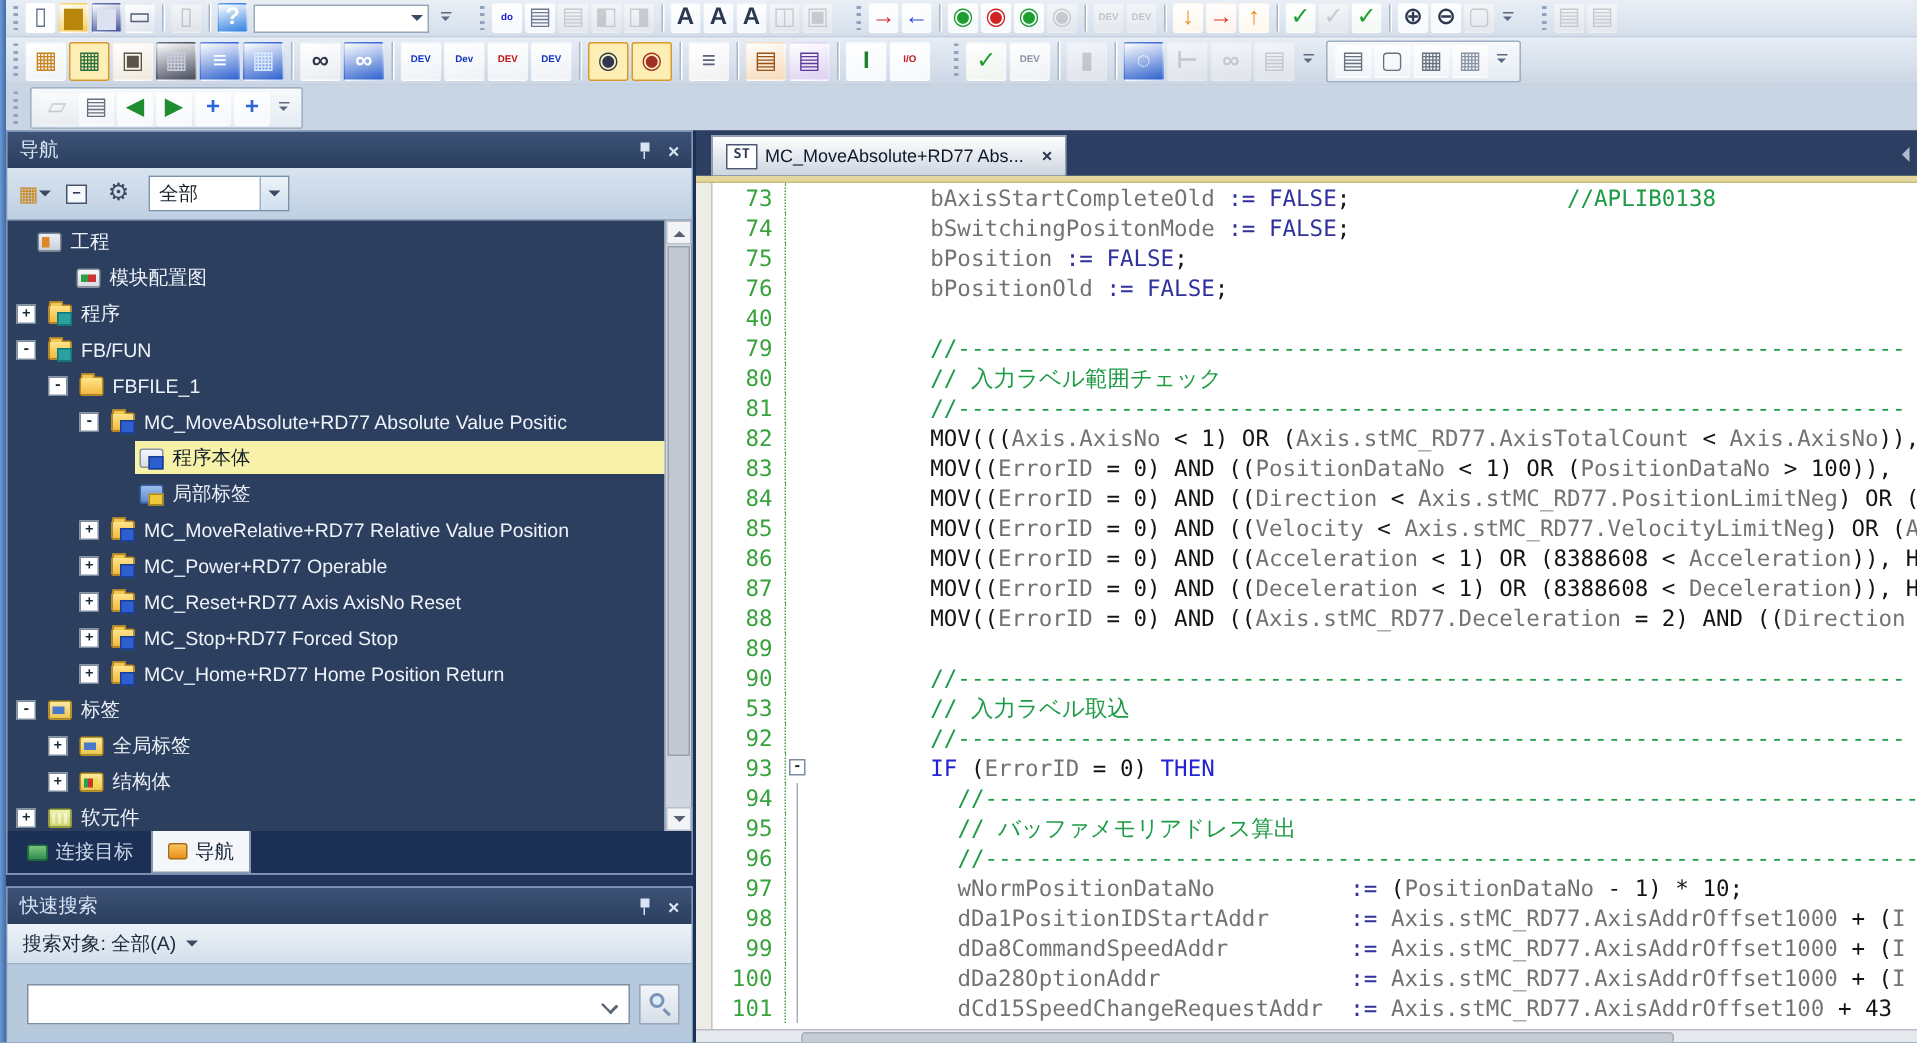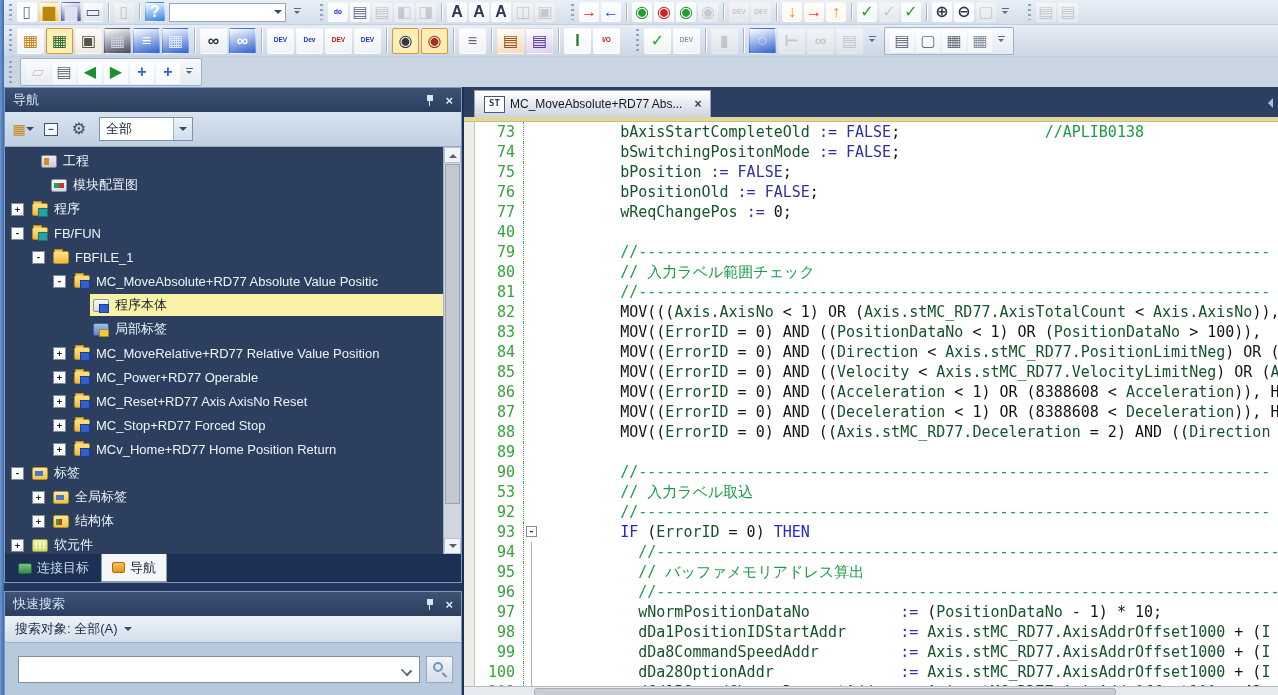--- a/index.html
+++ b/index.html
@@ -142,21 +142,21 @@
   .cl{height:20px;display:flex;overflow:hidden;}
   .ln{width:50px;flex:none;text-align:right;padding-right:8px;border-right:1px dotted #4ea04e;
     color:#38a23c;font:15px/20px "DejaVu Sans Mono",monospace;box-sizing:border-box;}
   .fold{width:16px;flex:none;position:relative;}
   .fold.fi::before{content:"";position:absolute;left:7px;top:0;bottom:0;width:1px;background:#aab0b8;}
   .fold.fs::after{content:"-";position:absolute;left:2px;top:4px;width:11px;height:11px;background:#fff;
     border:1px solid #7e8ca0;box-sizing:border-box;font:bold 9px/8px "DejaVu Sans Mono",monospace;
     text-align:center;color:#222;}
   .ct{flex:1;margin:0;padding:0 0 0 26px;font:15px/20px "DejaVu Sans Mono",monospace;
     white-space:pre;overflow:hidden;}
-  .tok-p{color:#141414;} .tok-v{color:#14532d;} .tok-k{color:#2424d2;}
+  .tok-p{color:#141414;} .tok-v{color:#737373;} .tok-k{color:#2424d2;}
   .tok-a{color:#31319e;} .tok-c{color:#1e9b46;}
   .hscroll{height:9px;background:#e6e9ee;border-top:1px solid #b8bcc4;position:relative;}
   .hthumb{position:absolute;left:70px;top:1px;width:580px;height:6px;background:#c6cbd4;
     border:1px solid #a6aeba;border-radius:3px;}
 </style>
 </head>
 <body>
 
 <div class="screen">
   <div class="edge"></div>
@@ -458,21 +458,21 @@
             </span>
           <span class="ncombo">
             <span class="ncombo-txt">全部</span>
             <span class="ncombo-btn">
                 <span class="tri"></span>
               </span>
           </span>
         </div>
         <div class="tree-wrap">
           <div class="tree" id="tree">
-              <div class="trow" style="padding-left: 17px;">
+              <div class="trow" style="padding-left: 1px;">
                 <span class="expsp"></span>
                 <span class="row-inner">
                   <span class="ti ti-project"></span>
                   <span>工程</span>
                 </span>
               </div>
               <div class="trow" style="padding-left: 27px;">
                 <span class="expsp"></span>
                 <span class="row-inner">
                   <span class="ti ti-module"></span>
@@ -657,25 +657,20 @@
               <span class="ln">75</span>
               <span class="fold"></span>
               <pre class="ct"><span class="tok-p">      </span><span class="tok-v">bPosition</span><span class="tok-p"> </span><span class="tok-a">:=</span><span class="tok-p"> </span><span class="tok-a">FALSE</span><span class="tok-p">;</span></pre>
             </div>
             <div class="cl">
               <span class="ln">76</span>
               <span class="fold"></span>
               <pre class="ct"><span class="tok-p">      </span><span class="tok-v">bPositionOld</span><span class="tok-p"> </span><span class="tok-a">:=</span><span class="tok-p"> </span><span class="tok-a">FALSE</span><span class="tok-p">;</span></pre>
             </div>
             <div class="cl">
-              <span class="ln">77</span>
-              <span class="fold"></span>
-              <pre class="ct"><span class="tok-p">      </span><span class="tok-v">wReqChangePos</span><span class="tok-p"> </span><span class="tok-a">:=</span><span class="tok-p"> 0;</span></pre>
-            </div>
-            <div class="cl">
               <span class="ln">40</span>
               <span class="fold"></span>
               <pre class="ct"></pre>
             </div>
             <div class="cl">
               <span class="ln">79</span>
               <span class="fold"></span>
               <pre class="ct"><span class="tok-p">      </span><span class="tok-c">//----------------------------------------------------------------------</span></pre>
             </div>
             <div class="cl">

